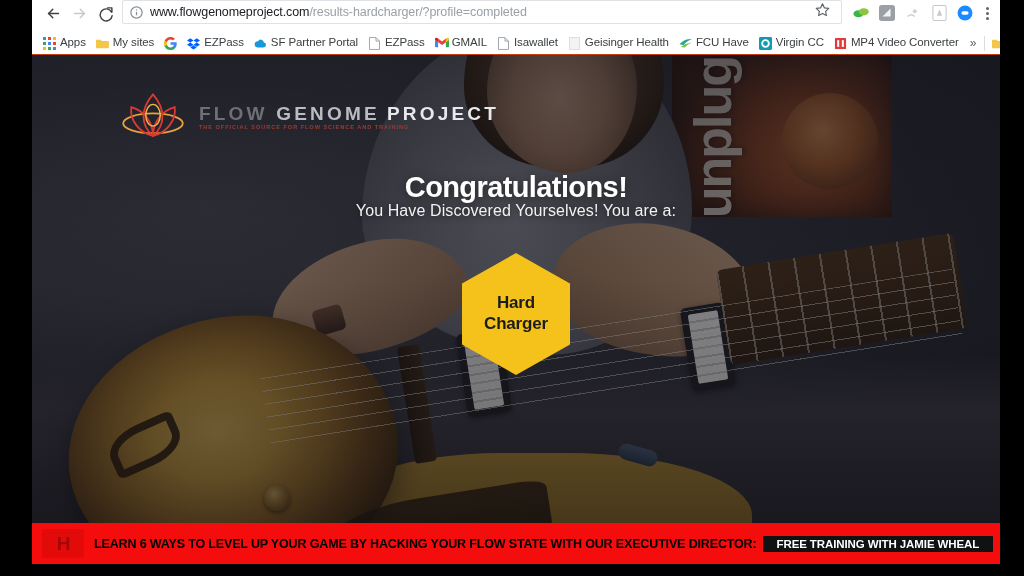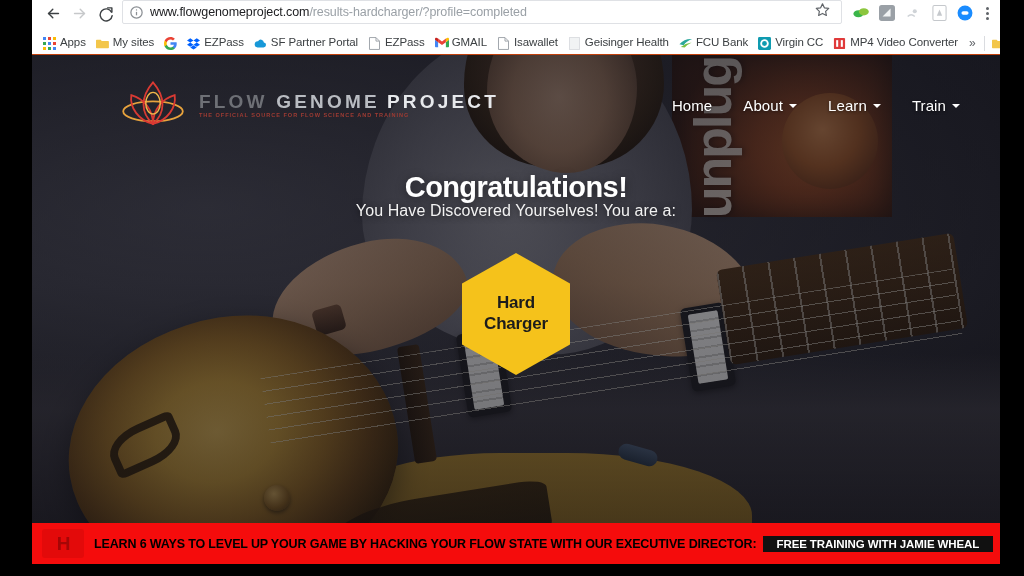--- a/index.html
+++ b/index.html
@@ -194,21 +194,21 @@
   }
 
   
   .hero-overlay {
     position:absolute; inset:0;
     background:linear-gradient(180deg, rgba(18,18,26,.62) 0%, rgba(18,18,26,.50) 45%, rgba(14,14,20,.60) 100%);
   }
 
   
   .site-header {
-    position:absolute; left:0; right:0; top:4px; height:92px;
+    position:absolute; left:0; right:0; top:16px; height:92px;
     display:flex; align-items:center; padding:0 40px 0 88px; z-index:6;
   }
   .logo { display:flex; align-items:center; gap:13px; }
   .logo-mark { width:66px; height:56px; flex:none; }
   .logo-txt { display:flex; flex-direction:column; gap:2px; }
   .logo-wordmark {
     font-size:19px; font-weight:700; letter-spacing:3.2px; line-height:1; white-space:nowrap;
   }
   .lw-flow { color:#6e7076; }
   .lw-genome { color:#b9bcc2; }
@@ -456,21 +456,21 @@
         <span class="lbl">Geisinger Health</span>
       </div>
 
       <div class="bm">
         <span class="bm-ic">
           <svg width="14" height="12" viewBox="0 0 16 12">
             <path d="M0.5 7.5 Q6 1 15 1.5 Q8 4 5.5 8.5 Z" fill="#2aa79b"></path>
             <path d="M2 10.5 Q7 6.5 14.5 5.5 Q8.5 8.5 6.5 11 Z" fill="#7ac143"></path>
           </svg>
         </span>
-        <span class="lbl">FCU Bank</span>
+        <span class="lbl">FCU Have</span>
       </div>
 
       <div class="bm">
         <span class="bm-ic">
           <svg width="13" height="13" viewBox="0 0 14 14">
             <rect x="0" y="0" width="14" height="14" rx="1.5" fill="#0f9bb0"></rect>
             <circle cx="7" cy="7" r="3.6" fill="none" stroke="#ffffff" stroke-width="2"></circle>
           </svg>
         </span>
         <span class="lbl">Virgin CC</span>
@@ -549,37 +549,20 @@
               <path d="M36 52 C52 48 62 34 60 20 C46 24 36 36 36 52 Z" stroke="#d93a33" stroke-width="2" fill="none"></path>
               <ellipse cx="36" cy="29" rx="8" ry="12" stroke="#f0b54a" stroke-width="1.6" fill="none"></ellipse>
             </svg>
           </span>
           <span class="logo-txt">
             <span class="logo-wordmark"><span class="lw-flow">FLOW</span> <span class="lw-genome">GENOME</span><span class="lw-project">PROJECT</span></span>
             <span class="logo-tag">THE OFFICIAL SOURCE FOR FLOW SCIENCE AND TRAINING</span>
           </span>
         </div>
 
-        <div class="site-nav">
-          <div class="nav-item">
-            <span>Home</span>
-          </div>
-          <div class="nav-item">
-            <span>About</span>
-            <span class="caret"></span>
-          </div>
-          <div class="nav-item">
-            <span>Learn</span>
-            <span class="caret"></span>
-          </div>
-          <div class="nav-item">
-            <span>Train</span>
-            <span class="caret"></span>
-          </div>
-        </div>
       </div>
 
       <div class="hero-content">
         <div class="hero-title">Congratulations!</div>
         <div class="hero-sub">You Have Discovered Yourselves! You are a:</div>
         <div class="hex-wrap">
           <div class="hex" id="resultHex" style="background: rgb(245, 194, 27);">
             <div class="hex-label">
               <span>Hard</span><br>
               <span>Charger</span>

